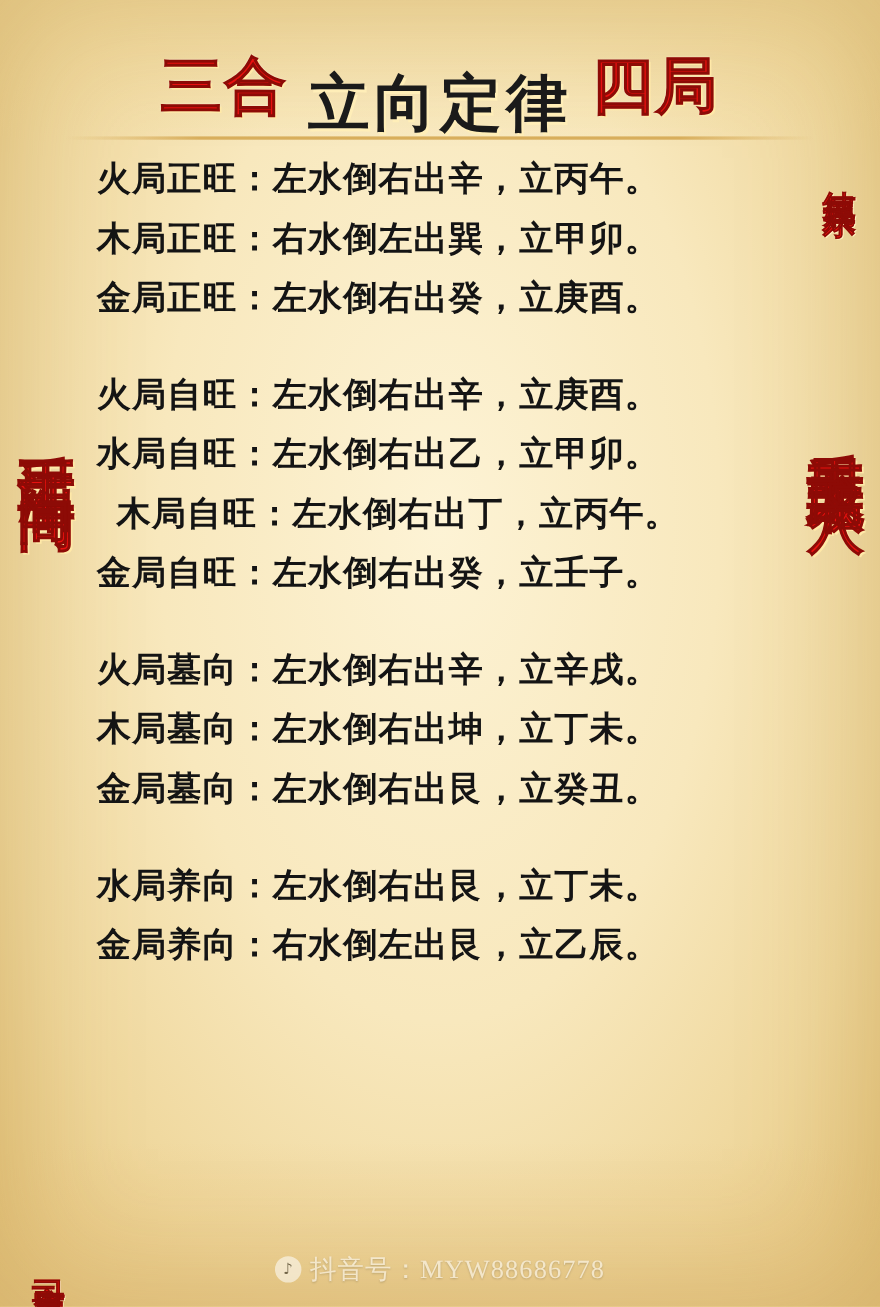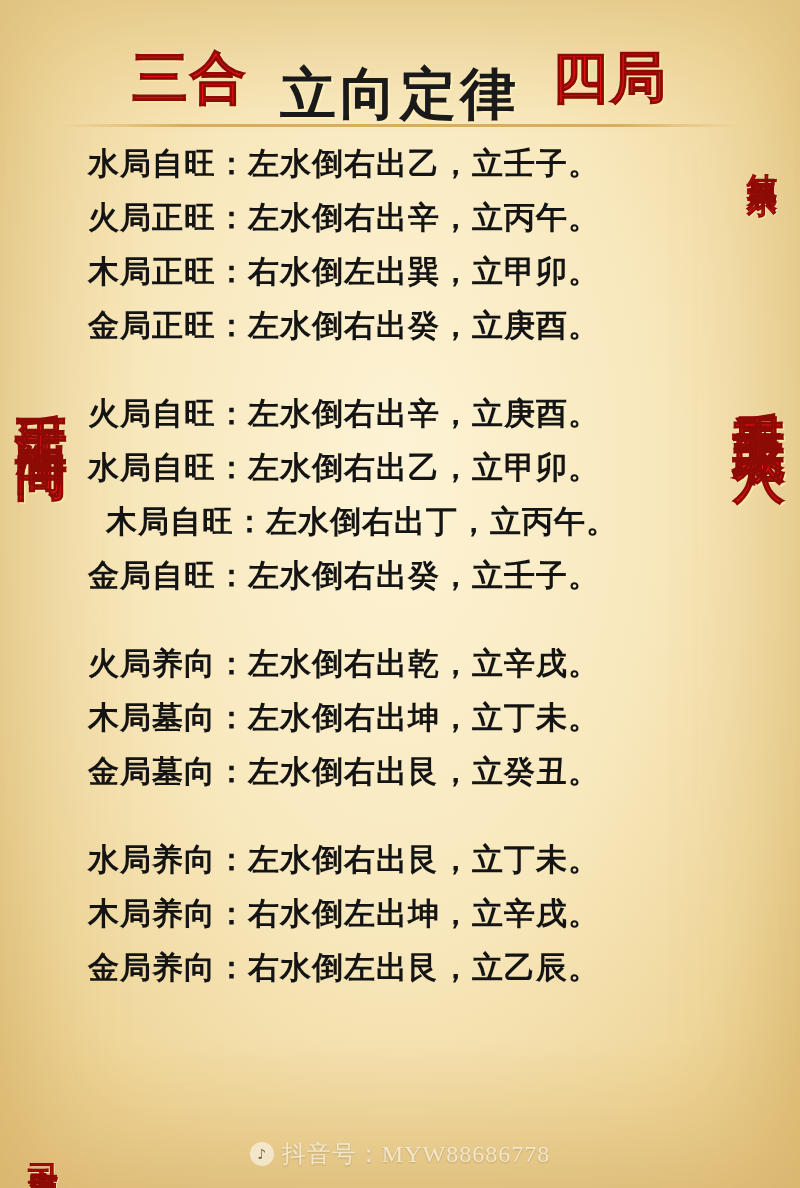--- a/index.html
+++ b/index.html
@@ -48,21 +48,21 @@
   
   .header {
     position: absolute;
     top: 38px;
     left: 0;
     width: 800px;
     height: 82px;
     display: flex;
     align-items: center;
     justify-content: center;
-    gap: 32px;
+    gap: 18px;
   }
   .hdr-red {
     font-family: "DejaVu Sans", "Liberation Sans", sans-serif;
     font-size: 56px;
     font-weight: bold;
     color: #e8110f;
     letter-spacing: 2px;
     -webkit-text-stroke: 1px #8d0b06;
     text-shadow: 2px 2px 0 #ffe9a8, 0 0 2px #fff;
   }
@@ -194,42 +194,40 @@
   <div class="header">
     <span class="hdr-red">三合</span>
     <span class="hdr-black">立向定律</span>
     <span class="hdr-red">四局</span>
   </div>
   <div class="hdr-rule"></div>
 
   <div class="body-col">
 
     <div class="stanza">
-      <div class="line">水局自旺：左水倒右出乙，立壬子。</div>
       <div class="line">火局正旺：左水倒右出辛，立丙午。</div>
       <div class="line">木局正旺：右水倒左出巽，立甲卯。</div>
       <div class="line">金局正旺：左水倒右出癸，立庚酉。</div>
     </div>
 
     <div class="stanza">
       <div class="line">火局自旺：左水倒右出辛，立庚酉。</div>
       <div class="line">水局自旺：左水倒右出乙，立甲卯。</div>
       <div class="line indent">木局自旺：左水倒右出丁，立丙午。</div>
       <div class="line">金局自旺：左水倒右出癸，立壬子。</div>
     </div>
 
     <div class="stanza">
-      <div class="line">火局养向：左水倒右出乾，立辛戌。</div>
+      <div class="line">火局墓向：左水倒右出辛，立辛戌。</div>
       <div class="line">木局墓向：左水倒右出坤，立丁未。</div>
       <div class="line">金局墓向：左水倒右出艮，立癸丑。</div>
     </div>
 
     <div class="stanza">
       <div class="line">水局养向：左水倒右出艮，立丁未。</div>
-      <div class="line">木局养向：右水倒左出坤，立辛戌。</div>
       <div class="line">金局养向：右水倒左出艮，立乙辰。</div>
     </div>
 
   </div>
 
   <div class="vert v-right-small">纯属娱乐</div>
   <div class="vert v-right-big">千里来龙取一穴</div>
   <div class="vert v-left-big">千里江山一向间</div>
   <div class="vert v-left-small">司空摘星</div>
 

